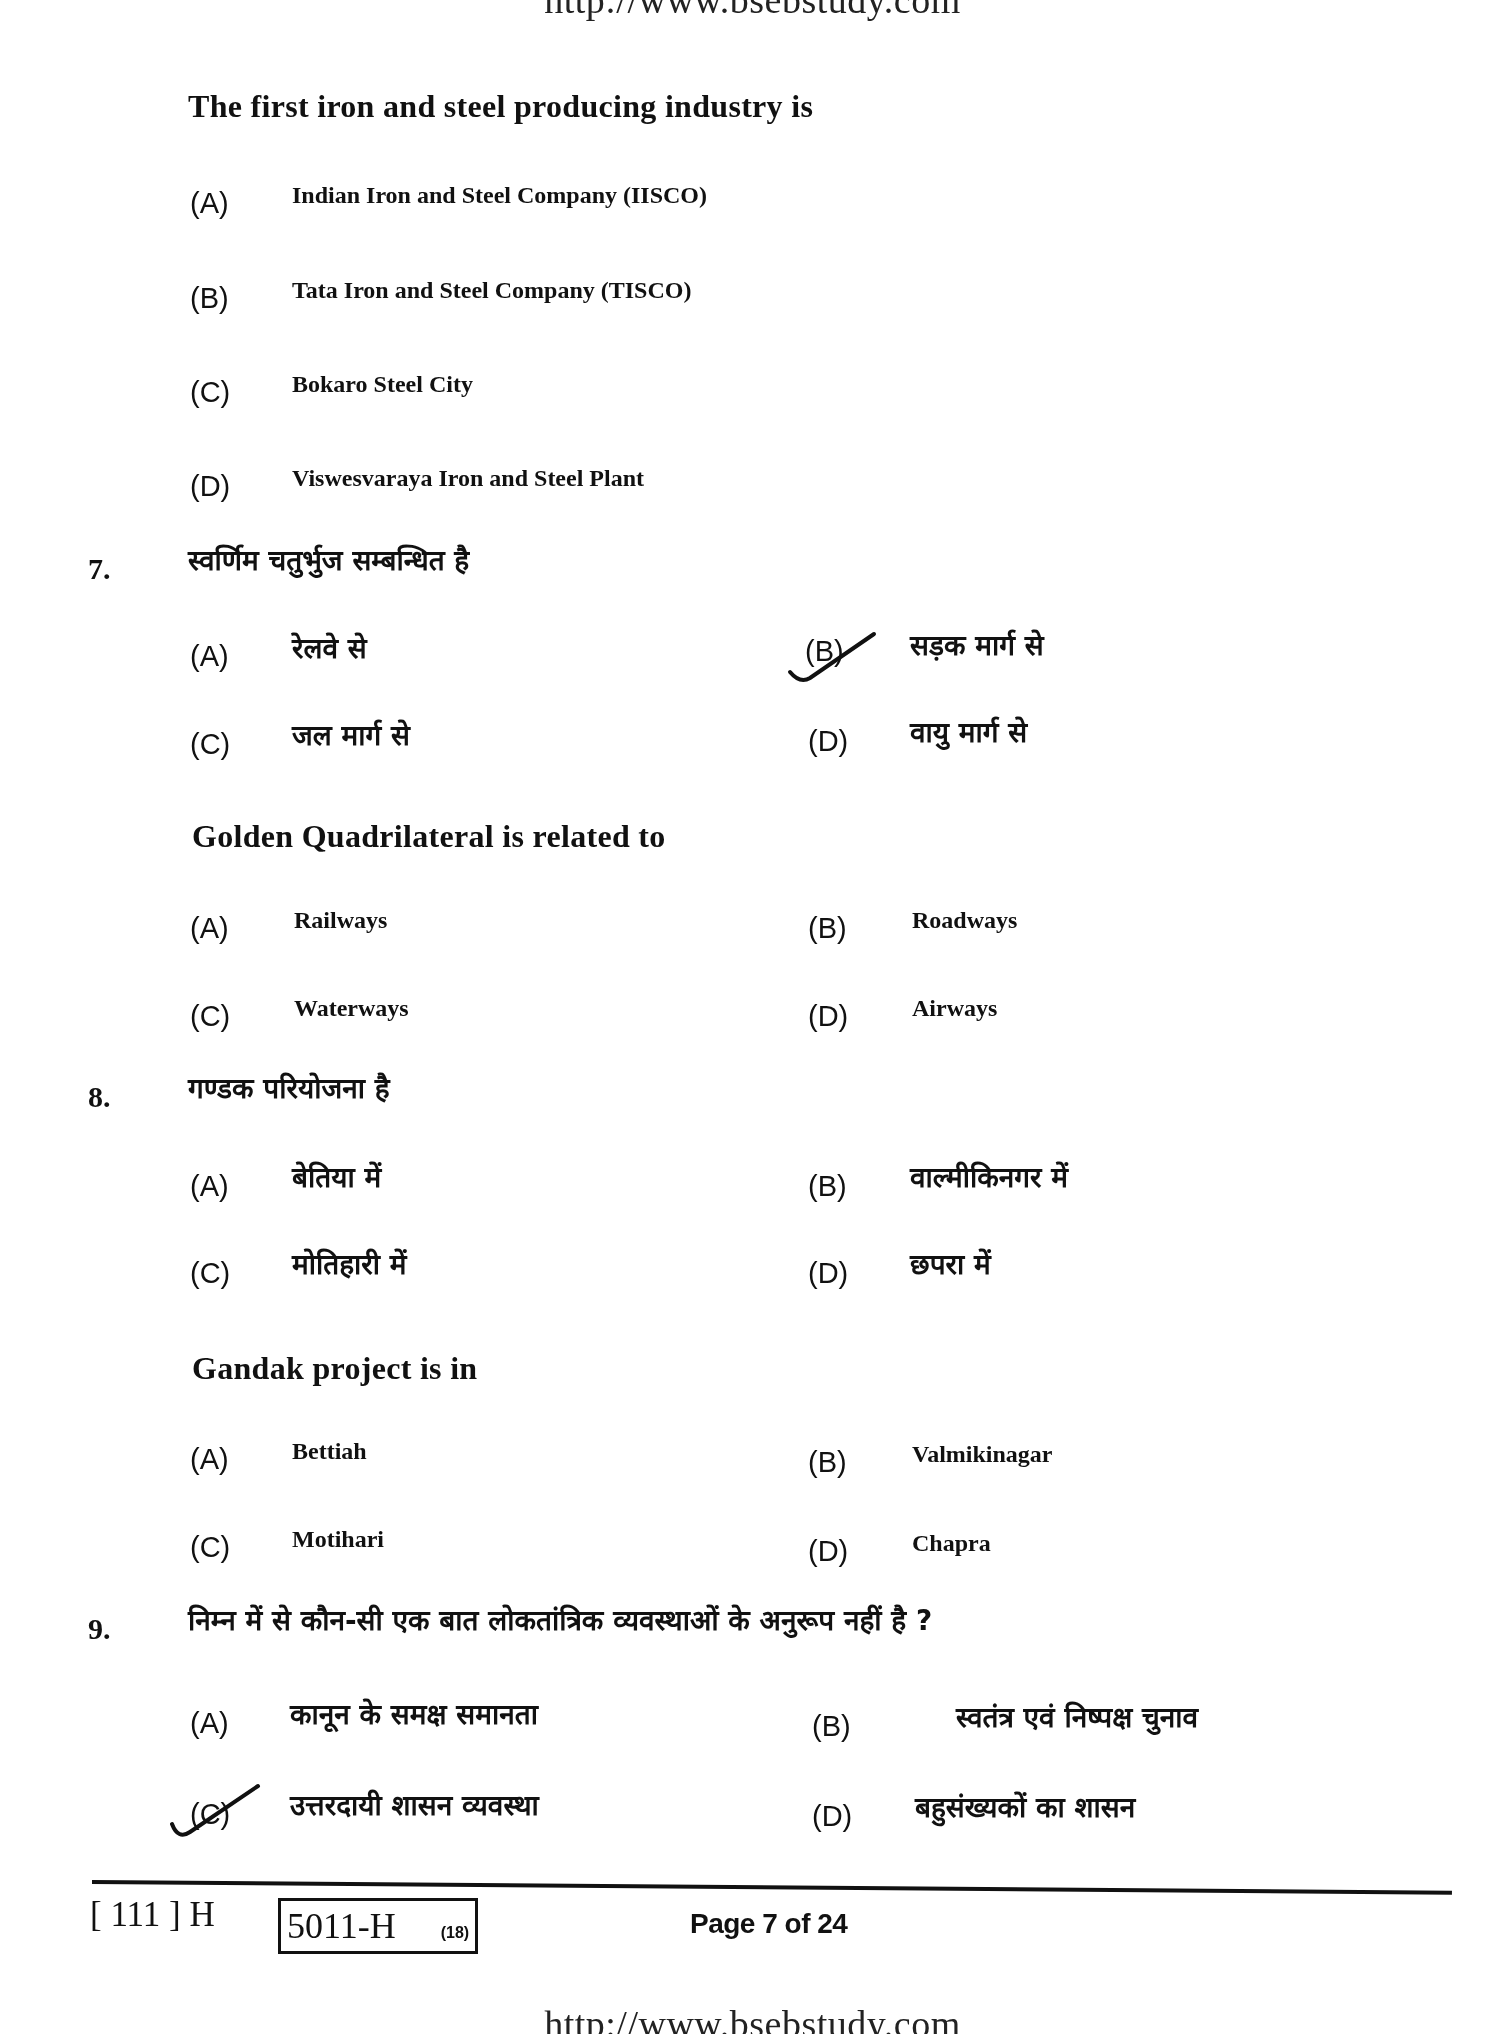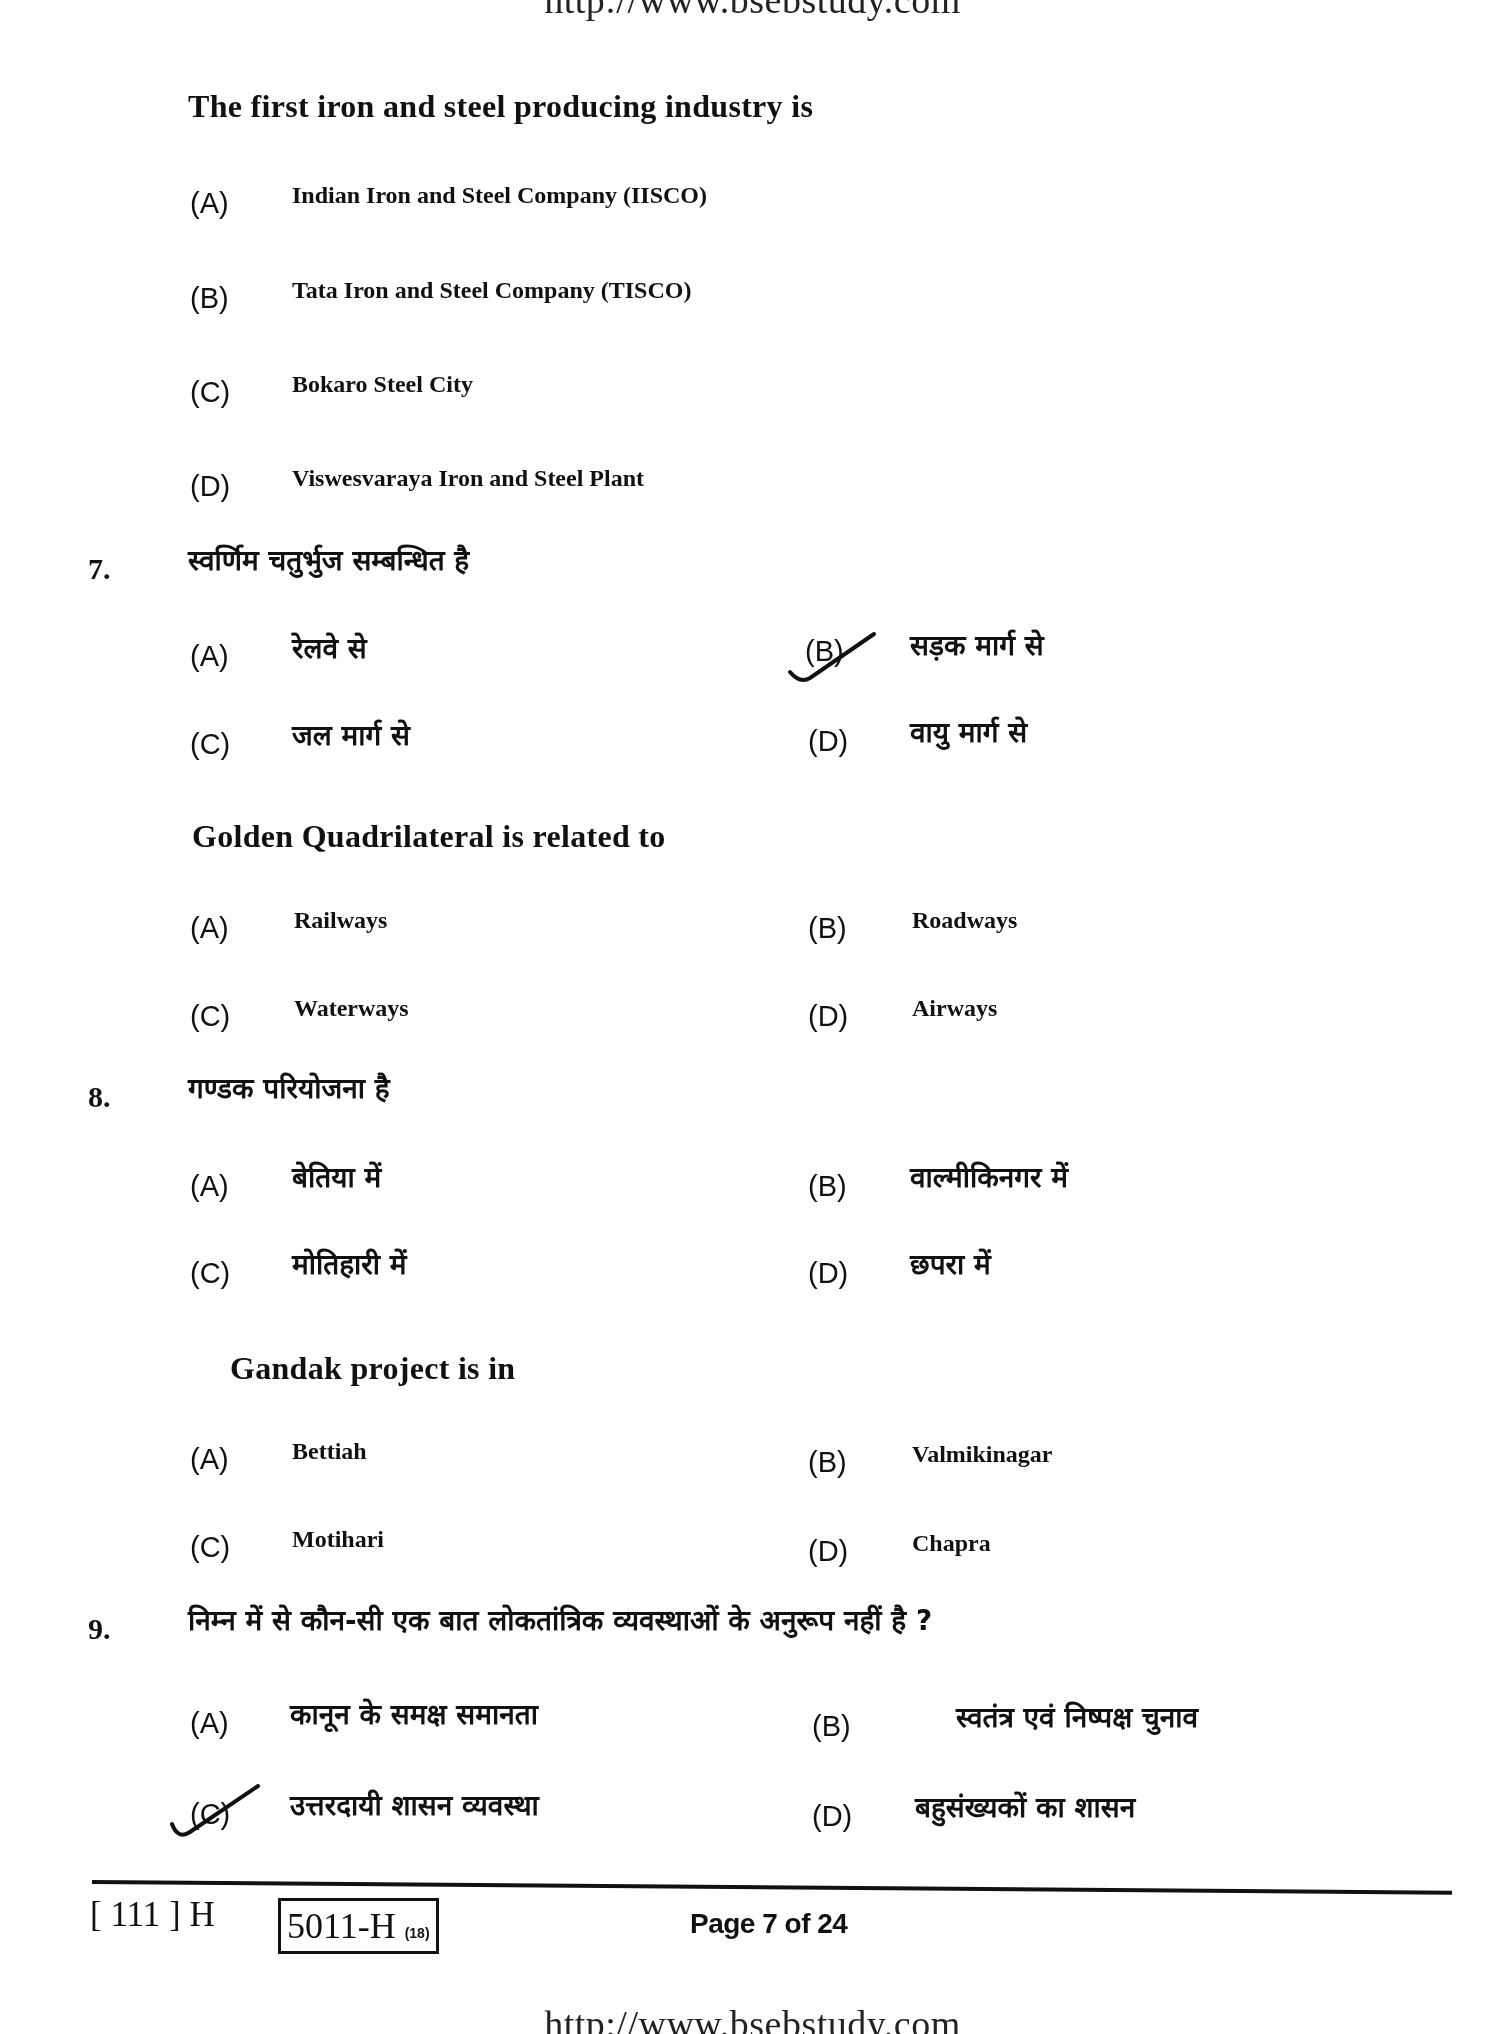--- a/index.html
+++ b/index.html
@@ -25,21 +25,21 @@
   .footer-line {
     position: absolute; left: 92px; top: 1880px; width: 1360px; height: 4px;
     background: #111; transform: rotate(0.45deg); transform-origin: left center;
   }
   .footer-left { left: 90px; top: 1895px; font-size: 35px; font-family: "Liberation Serif", serif; }
   .code-box {
     position: absolute; left: 278px; top: 1898px; border: 3px solid #111;
     padding: 0 6px; height: 50px; line-height: 50px;
     font-family: "Liberation Serif", serif; font-size: 36px;
   }
-  .code-box small { font-size: 14px; font-weight: bold; font-family: "Liberation Sans", sans-serif; }
+  .code-box small { font-size: 16px; font-weight: bold; font-family: "Liberation Sans", sans-serif; margin-left: 36px; }
   .page-num { left: 690px; top: 1908px; font-size: 28px; font-weight: bold; font-family: "Liberation Sans", sans-serif; letter-spacing: -0.5px; }
 </style>
 </head>
 <body>
 
 <div class="abs url url-top">http://www.bsebstudy.com</div>
 
 <div class="abs qtext" style="left:188px; top:88px;">The first iron and steel producing industry is</div>
 
 <div class="abs opt-label" style="left:190px; top:187px;">(A)</div>
@@ -94,21 +94,21 @@
 
 <div class="abs opt-label" style="left:808px; top:1170px;">(B)</div>
 <div class="abs hindi" style="left:910px; top:1157px;">वाल्मीकिनगर में</div>
 
 <div class="abs opt-label" style="left:190px; top:1257px;">(C)</div>
 <div class="abs hindi" style="left:292px; top:1244px;">मोतिहारी में</div>
 
 <div class="abs opt-label" style="left:808px; top:1257px;">(D)</div>
 <div class="abs hindi" style="left:910px; top:1244px;">छपरा में</div>
 
-<div class="abs qtext" style="left:192px; top:1350px;margin-left:38px;">Gandak project is in</div>
+<div class="abs qtext" style="left:192px; top:1350px;">Gandak project is in</div>
 
 <div class="abs opt-label" style="left:190px; top:1443px;">(A)</div>
 <div class="abs opt-text" style="left:292px; top:1438px;">Bettiah</div>
 
 <div class="abs opt-label" style="left:808px; top:1446px;">(B)</div>
 <div class="abs opt-text" style="left:912px; top:1441px;text-align:right;">Valmikinagar</div>
 
 <div class="abs opt-label" style="left:190px; top:1531px;">(C)</div>
 <div class="abs opt-text" style="left:292px; top:1526px;">Motihari</div>
 

